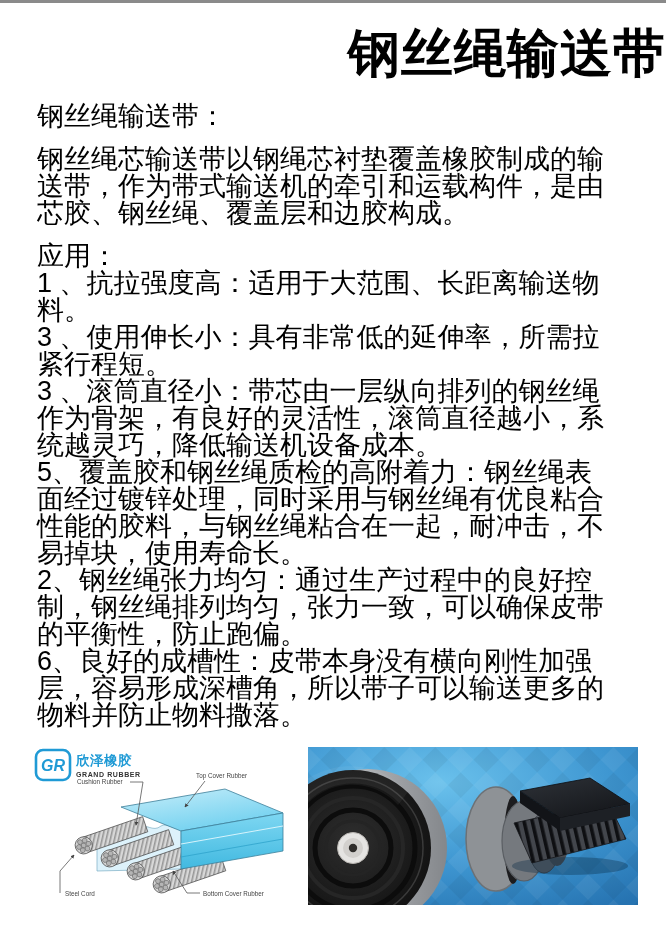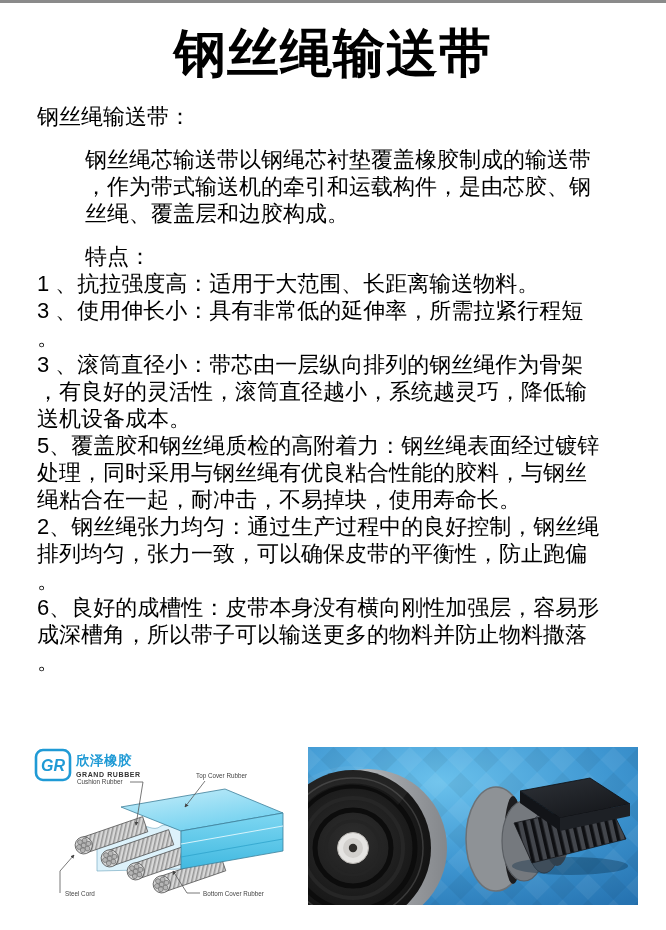--- a/index.html
+++ b/index.html
@@ -11,54 +11,54 @@
     position:relative;
     overflow:hidden;
     border-top:3px solid #8a8a8a;
     box-sizing:border-box;
   }
   h1.page-title {
     margin:14px 0 0 0;
     font-size:52px;
     line-height:72px;
     font-weight:bold;
-    text-align:center;
+    text-align:right;
     letter-spacing:1px;
   }
   .article {
     margin:14px 0 0 37px;
     width:568px;
-    font-size:22px;
+    font-size:27px;
     line-height:27px;
     line-break:anywhere;
     word-break:break-all;
   }
   .article p { margin:0; }
-  .article p.gap { margin-top:16px;margin-left:48px; }
+  .article p.gap { margin-top:16px; }
   .figures {
     position:absolute;
     left:33px; top:744px;
     display:flex;
     gap:23px;
   }
   .figures svg { display:block; }
   .diag-label { font-size:6.3px; fill:#444; }
   .leader { fill:none; stroke:#555; stroke-width:0.8; }
 </style>
 </head>
 <body>
 
 <div class="page">
 
   <h1 class="page-title">钢丝绳输送带</h1>
 
   <div class="article">
     <p>钢丝绳输送带：</p>
     <p class="gap"> 钢丝绳芯输送带以钢绳芯衬垫覆盖橡胶制成的输送带，作为带式输送机的牵引和运载构件，是由芯胶、钢丝绳、覆盖层和边胶构成。</p>
-    <p class="gap">特点：</p>
+    <p class="gap">应用：</p>
     <p>1 、抗拉强度高：适用于大范围、长距离输送物料。</p>
     <p>3 、使用伸长小：具有非常低的延伸率，所需拉紧行程短。</p>
     <p>3 、滚筒直径小：带芯由一层纵向排列的钢丝绳作为骨架，有良好的灵活性，滚筒直径越小，系统越灵巧，降低输送机设备成本。</p>
     <p>5、覆盖胶和钢丝绳质检的高附着力：钢丝绳表面经过镀锌处理，同时采用与钢丝绳有优良粘合性能的胶料，与钢丝绳粘合在一起，耐冲击，不易掉块，使用寿命长。</p>
     <p>2、钢丝绳张力均匀：通过生产过程中的良好控制，钢丝绳排列均匀，张力一致，可以确保皮带的平衡性，防止跑偏。</p>
     <p>6、良好的成槽性：皮带本身没有横向刚性加强层，容易形成深槽角，所以带子可以输送更多的物料并防止物料撒落。</p>
   </div>
 
   <div class="figures">
 

